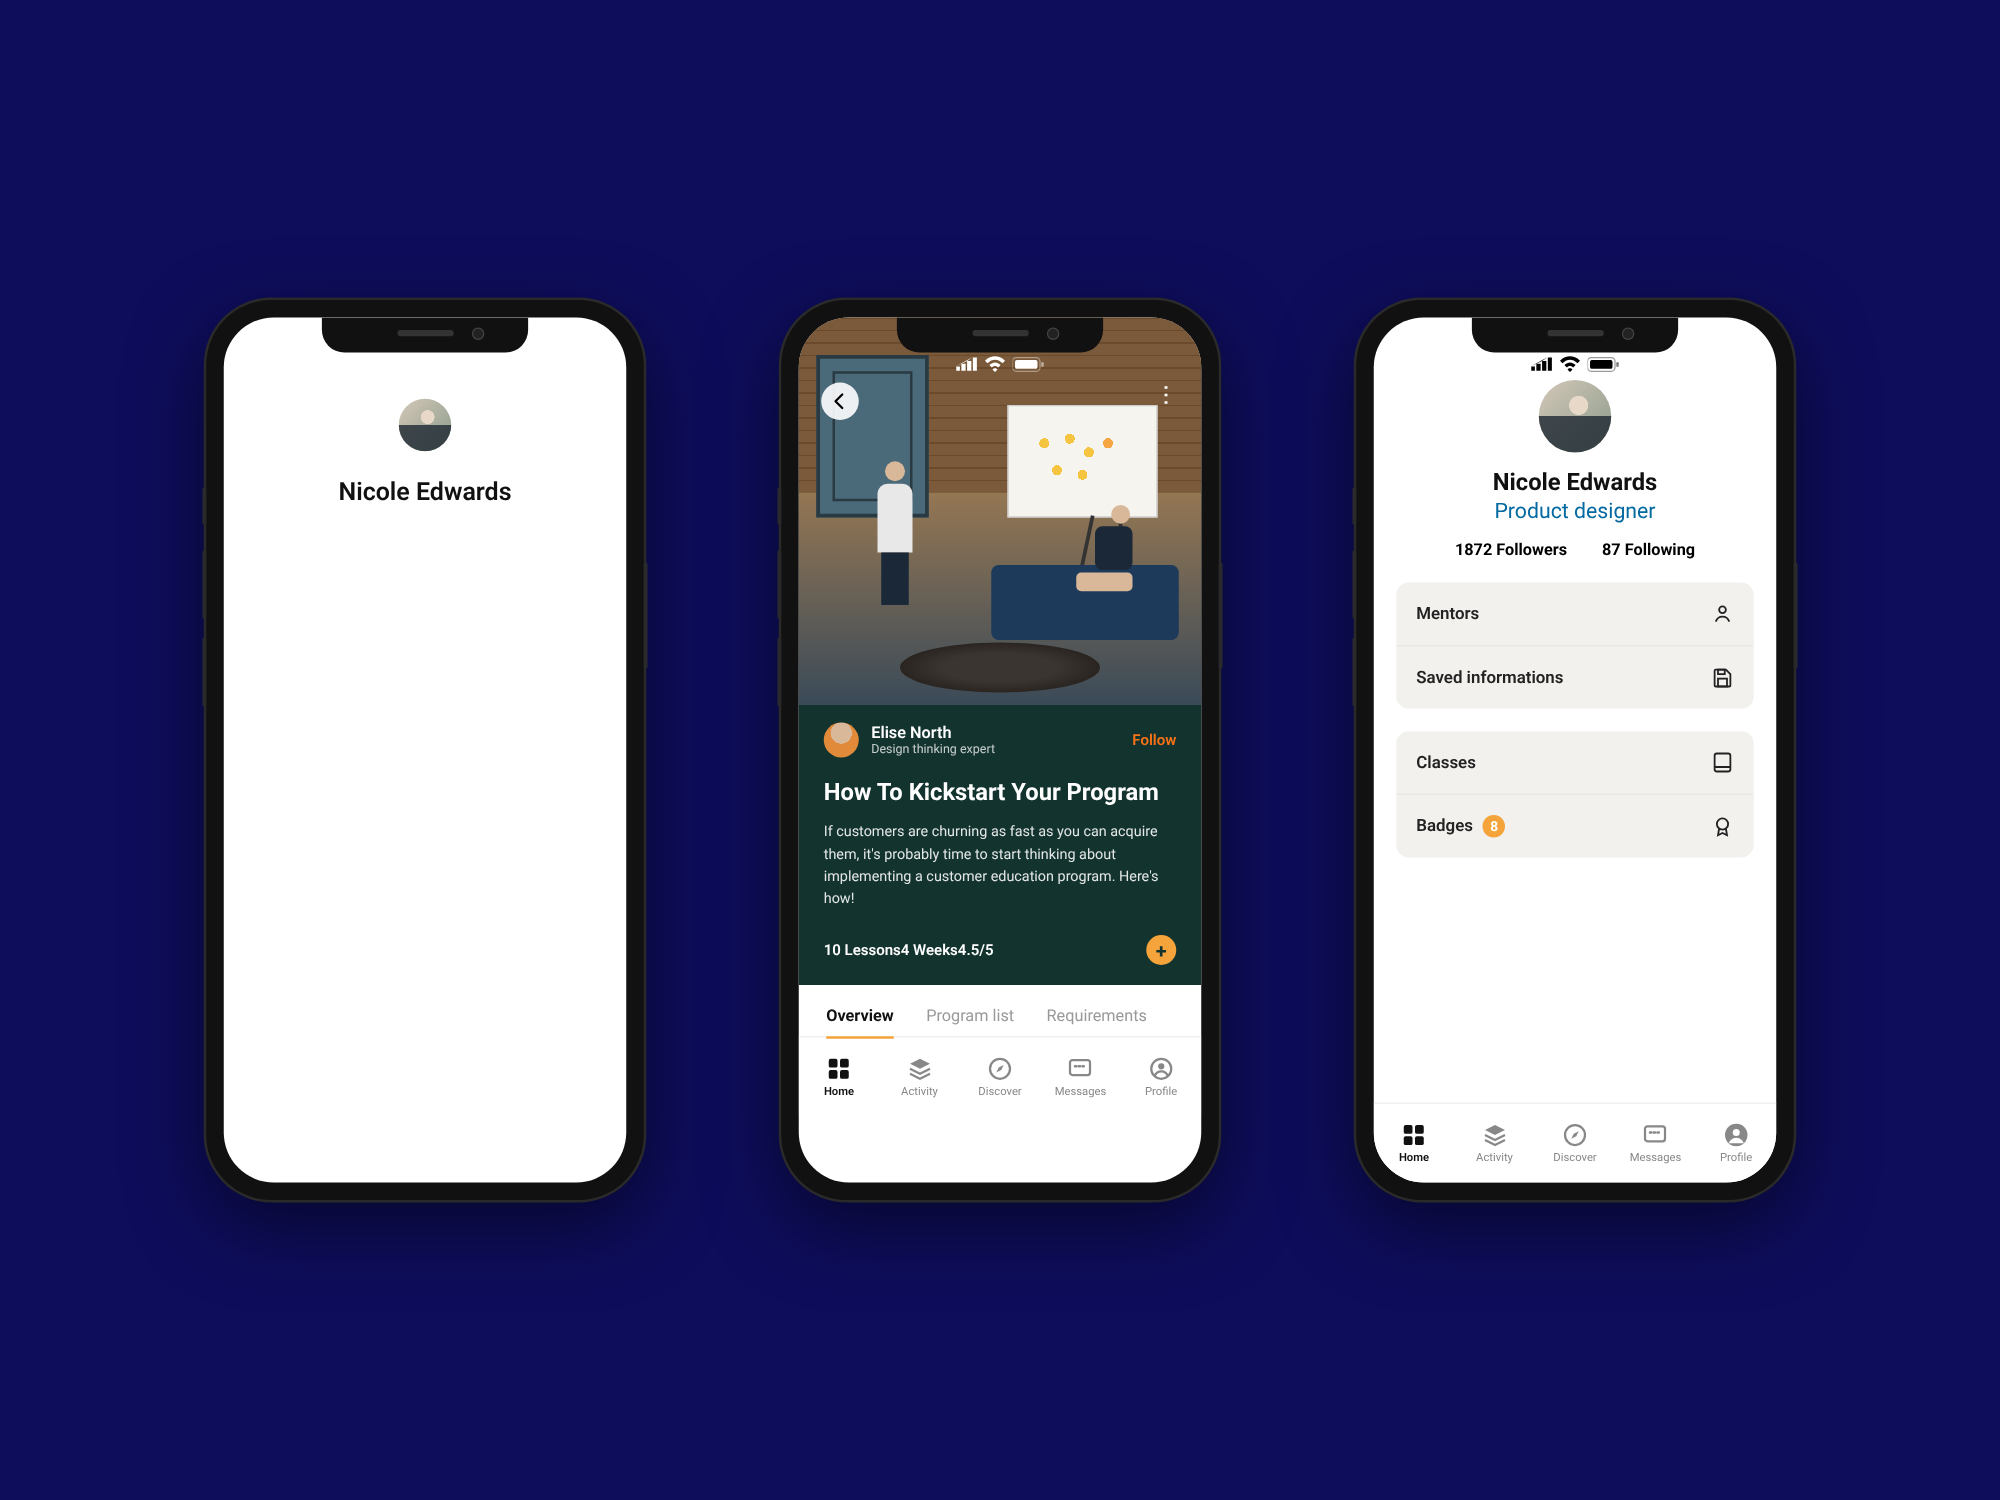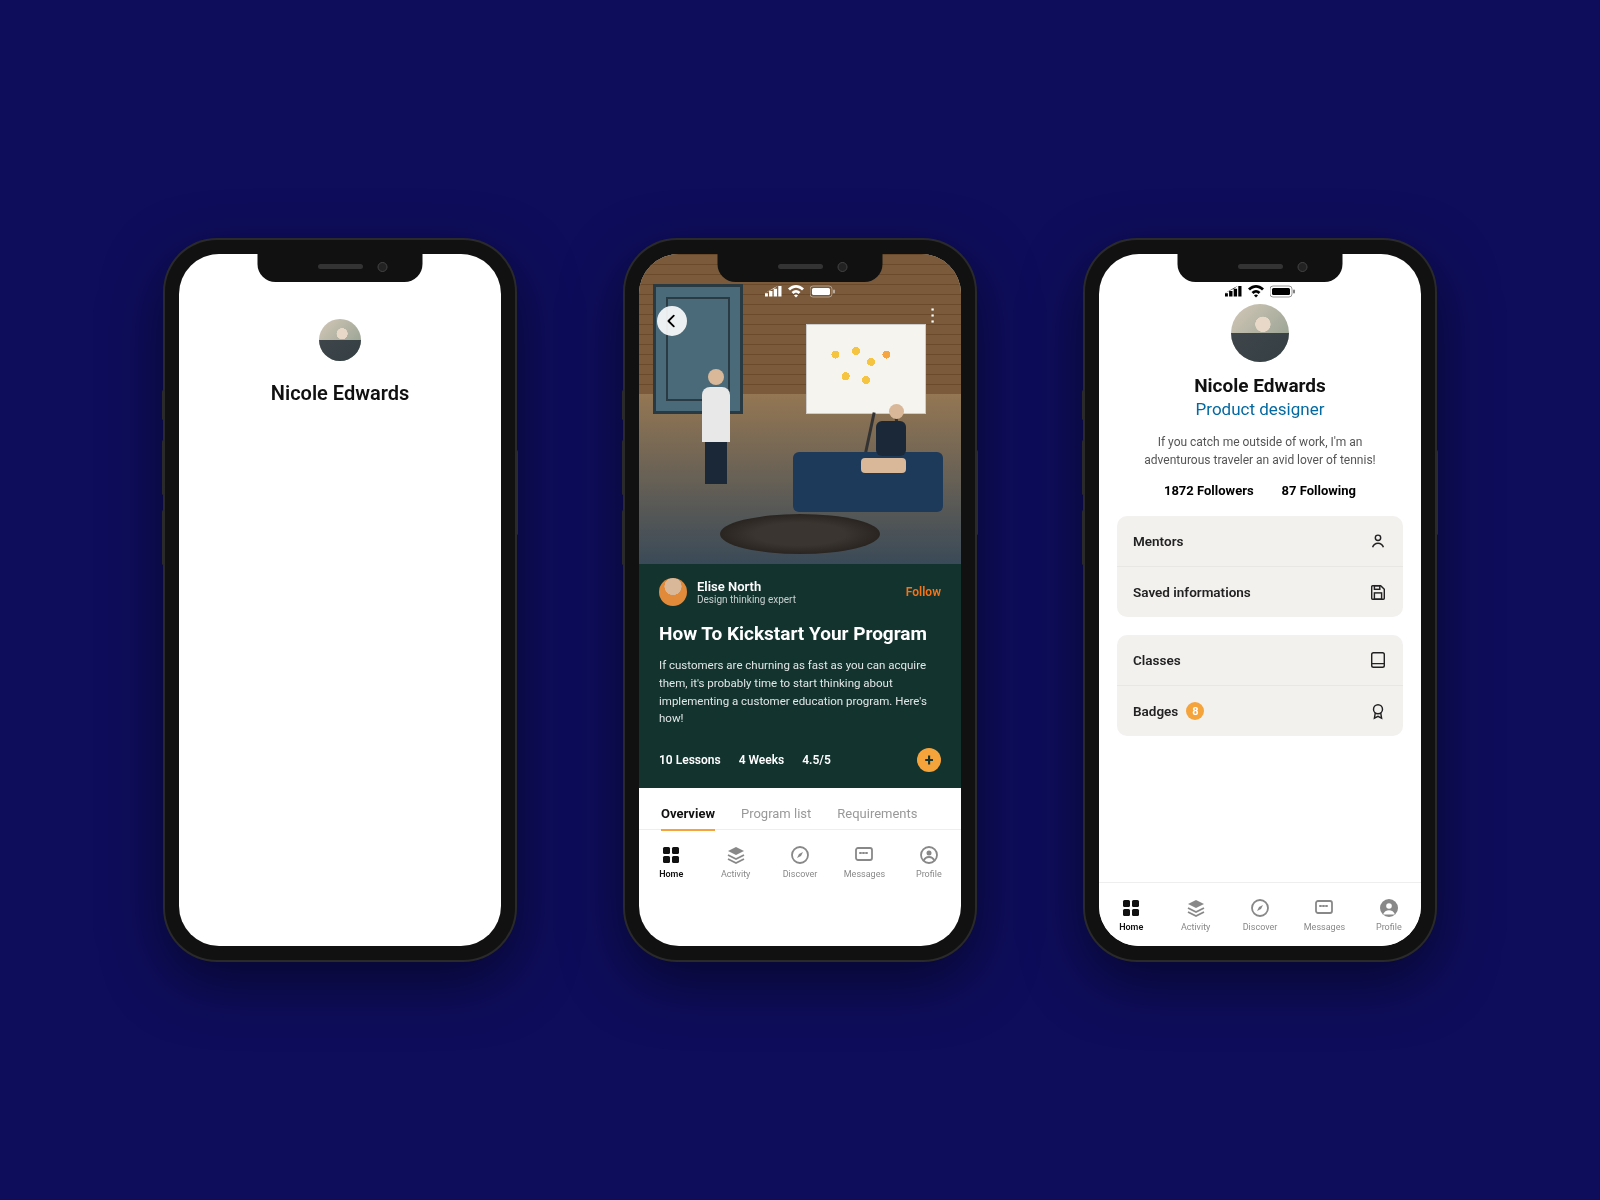--- a/index.html
+++ b/index.html
@@ -53,21 +53,21 @@
   .more-btn { position:absolute; top:52px; right:18px; color:#fff; font-size:18px; letter-spacing:2px; transform:rotate(90deg); }
   .p2-card { background:#13332e; color:#fff; padding: 14px 20px 16px; }
   .author-row { display:flex; align-items:center; gap:10px; margin-bottom:16px; }
   .author-av { width:28px; height:28px; border-radius:50%; background: radial-gradient(circle at 50% 30%, #d8b898 35%, #e08a3a 36%); }
   .author-meta { flex:1; }
   .author-name { font-size:13px; font-weight:600; }
   .author-role { font-size:10px; opacity:.75; }
   .follow { color:#f97316; font-size:12px; font-weight:600; }
   .p2-title { font-size:19px; font-weight:700; margin-bottom:12px; }
   .p2-desc { font-size:11.5px; line-height:1.55; opacity:.88; margin-bottom:20px; }
-  .p2-stats { display:flex; align-items:center; gap:18px; font-size:12px; font-weight:600; }
+  .p2-stats { display:flex; align-items:center; gap:0; font-size:12px; font-weight:600; }
   .p2-stats .plus { margin-left:auto; width:24px; height:24px; background:#f5a33b; border-radius:50%; color:#13332e; display:flex; align-items:center; justify-content:center; font-size:16px; font-weight:700; }
   .p2-tabs { display:flex; gap:26px; padding: 18px 22px 8px; font-size:13px; }
   .p2-tabs .tab { color:#999; cursor:pointer; }
   .p2-tabs .tab.active { color:#111; font-weight:700; position:relative; }
   .p2-tabs .tab.active::after { content:""; position:absolute; left:0; right:0; bottom:-10px; height:2px; background:#f5a33b; }
 
   
   .p3-scroll { flex:1; overflow:hidden; padding: 0 18px; }
   .p3-header { text-align:center; padding: 6px 0 18px; }
   .p3-avatar { width:58px; height:58px; margin: 0 auto 12px; }
@@ -293,21 +293,20 @@
         <svg width="26" height="13" viewBox="0 0 26 13">
             <use href="#i-batt"></use>
           </svg>
       </span>
     </div>
     <div class="p3-scroll">
       <div class="p3-header">
         <div class="avatar p3-avatar"></div>
         <div class="p3-name">Nicole Edwards</div>
         <div class="p3-role">Product designer</div>
-        <div class="p3-bio">If you catch me outside of work, I'm an adventurous traveler an avid lover of tennis!</div>
         <div class="p3-counts">
           <span><span>1872</span> <span>Followers</span></span>
           <span><span>87</span> <span>Following</span></span>
         </div>
       </div>
       <div class="p3-group">
         <div class="p3-item">
           <span>Mentors</span>
             <span class="spacer"></span>
           <svg class="icn" viewBox="0 0 20 20">

